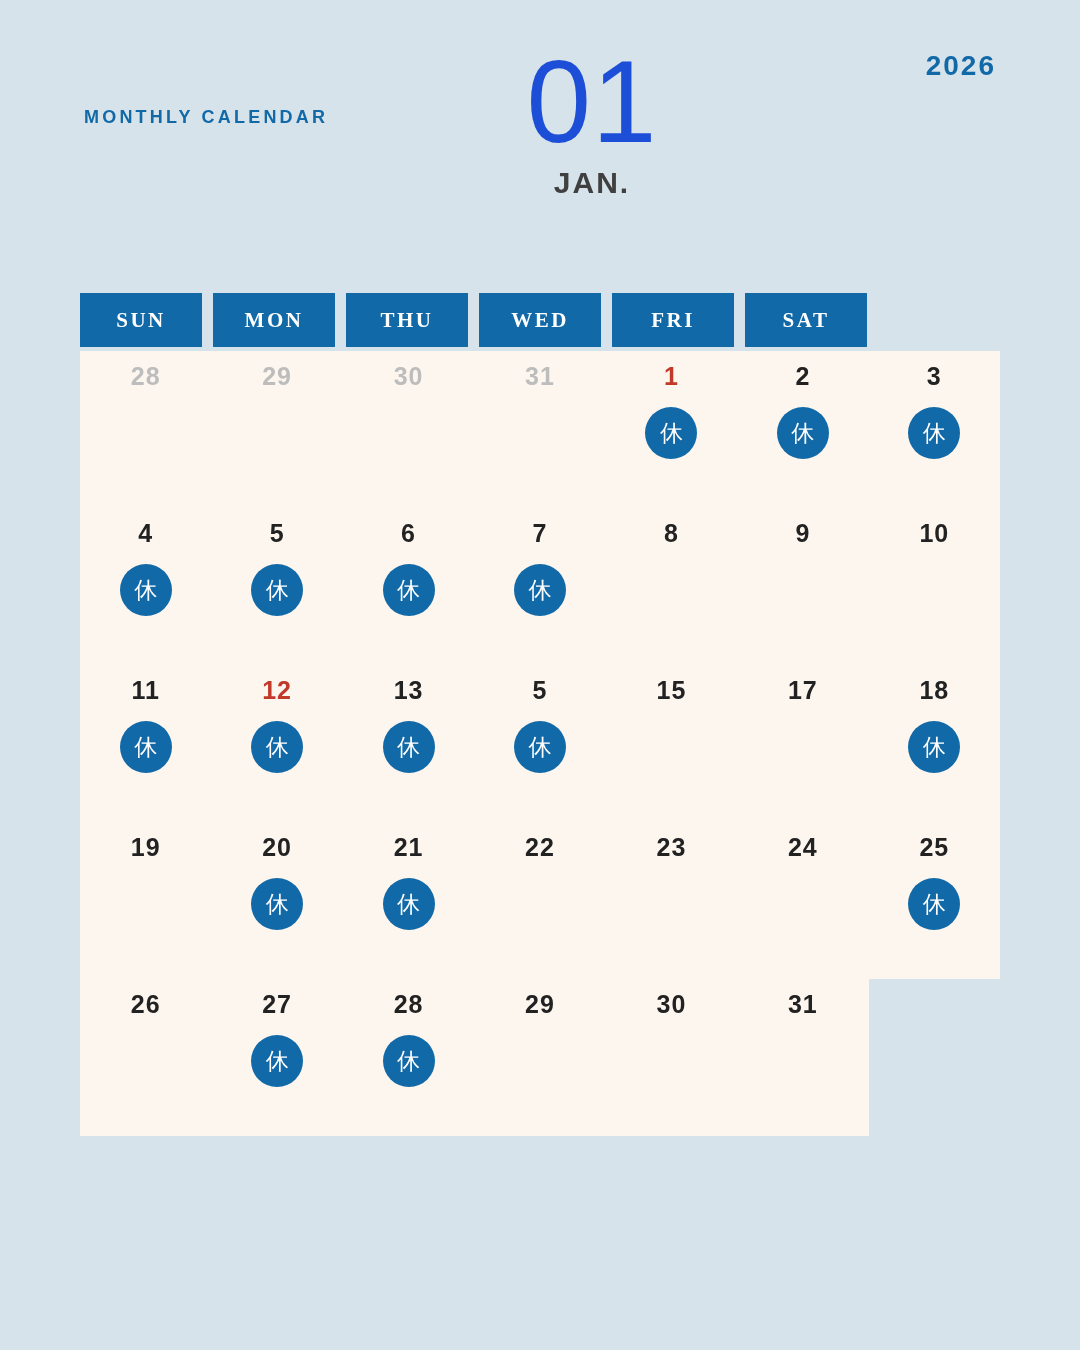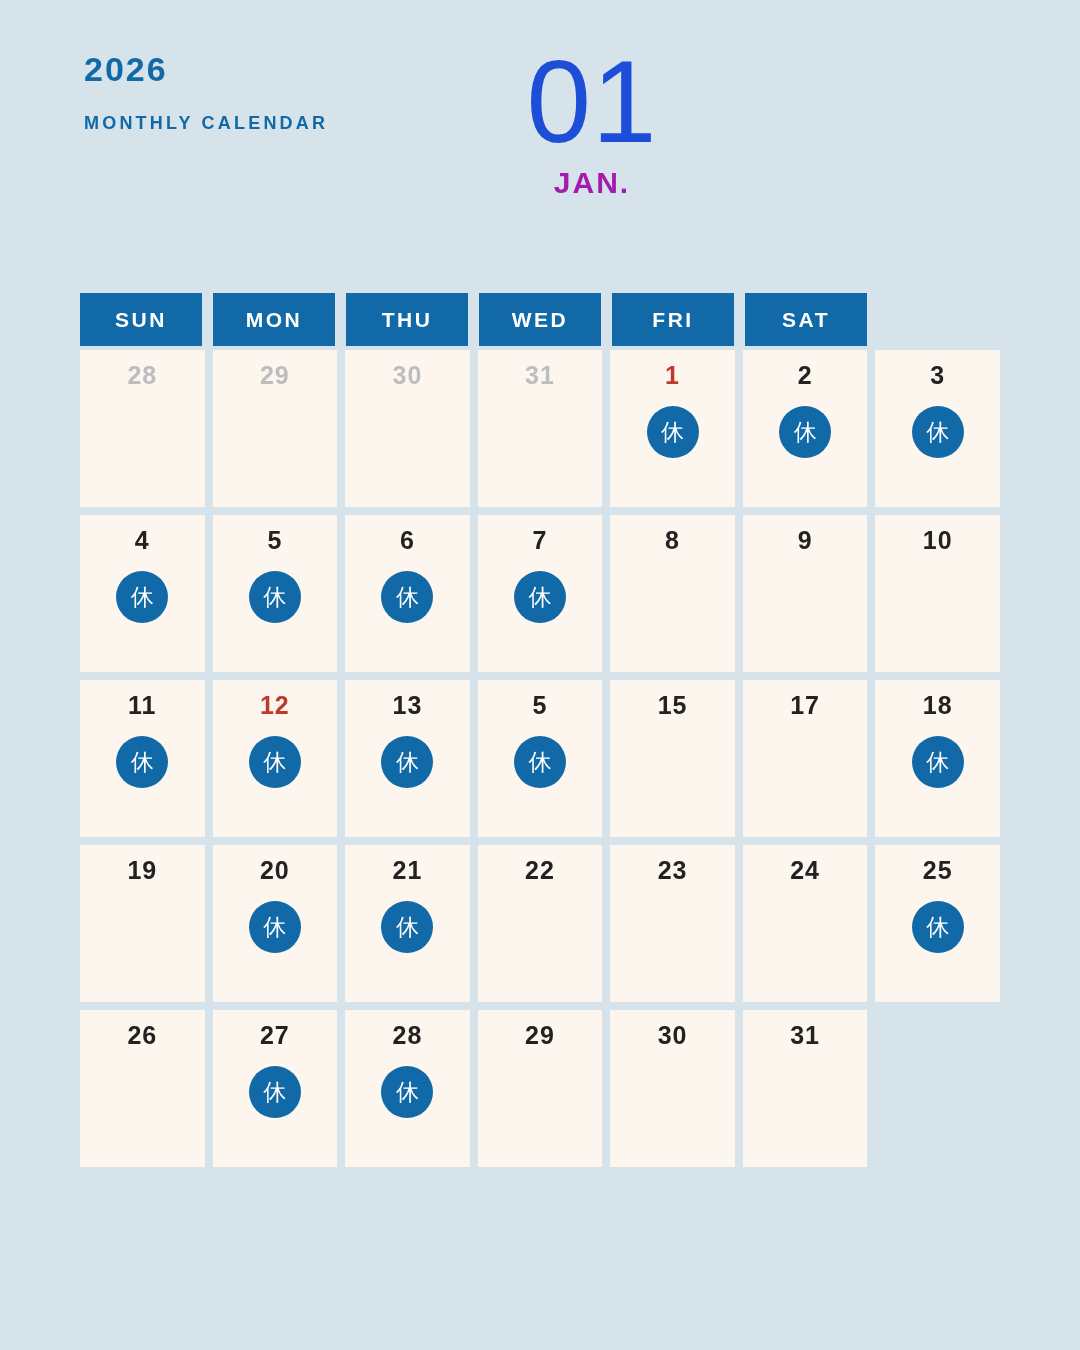--- a/index.html
+++ b/index.html
@@ -19,25 +19,26 @@
 
   
   .header {
     position: absolute;
     left: 84px;
     top: 52px;
     width: 912px;
     height: 190px;
   }
   .year {
-    font-size: 34px;
+    font-size: 28px;
     font-weight: bold;
     color: #1169a8;
     letter-spacing: 2px;
     line-height: 1;
+    text-align: right;
   }
   .subtitle {
     margin-top: 28px;
     font-size: 18px;
     font-weight: bold;
     color: #1169a8;
     letter-spacing: 3.2px;
     line-height: 1;
   }
   .month-block {
@@ -50,51 +51,52 @@
   .month-number {
     font-size: 116px;
     font-weight: normal;
     color: #1d4ed8;
     line-height: 1.05;
     letter-spacing: 1px;
   }
   .month-name {
     font-size: 30px;
     font-weight: bold;
-    color: #a21caf;
+    color: #404040;
     letter-spacing: 2px;
     margin-top: 2px;
   }
 
   
   .calendar {
     position: absolute;
     left: 80px;
     top: 293px;
     width: 920px;
   }
   .weekdays {
     display: grid;
     grid-template-columns: repeat(7, 1fr);
     gap: 11px;
+    font-family: Liberation Serif, serif;
   }
   .weekday {
     background: #1169a8;
     color: #ffffff;
     text-align: center;
     font-size: 21px;
     font-weight: bold;
     letter-spacing: 2.5px;
     padding: 15px 0 14px 0;
   }
   .weeks {
     margin-top: 4px;
     display: grid;
     grid-template-columns: repeat(7, 1fr);
-    gap: 8px;
+    gap: 0;
   }
   .day {
     background: #fcf6ef;
     height: 157px;
     padding-top: 12px;
     display: flex;
     flex-direction: column;
     align-items: center;
   }
   .daynum {

